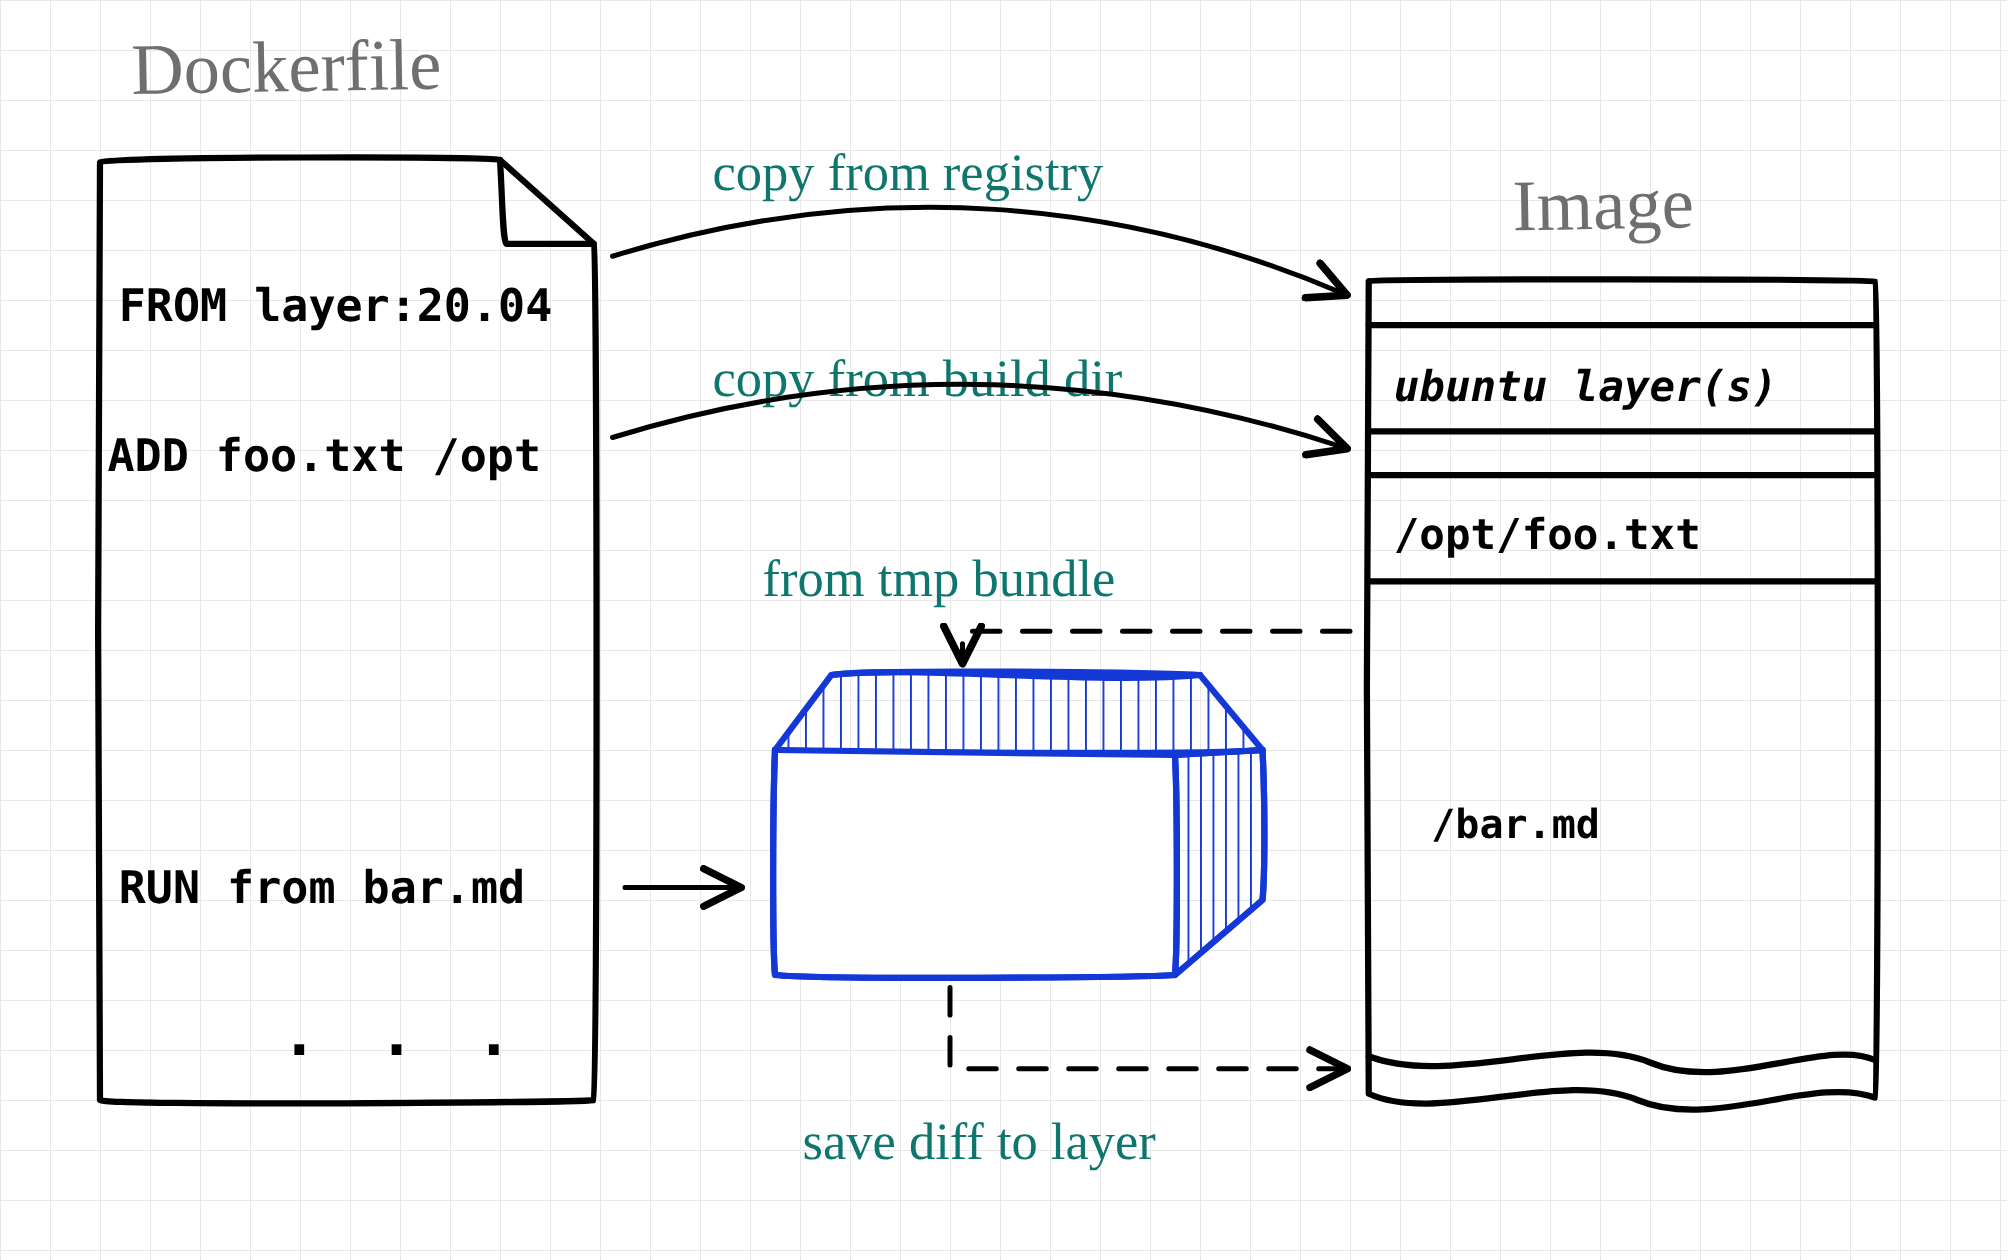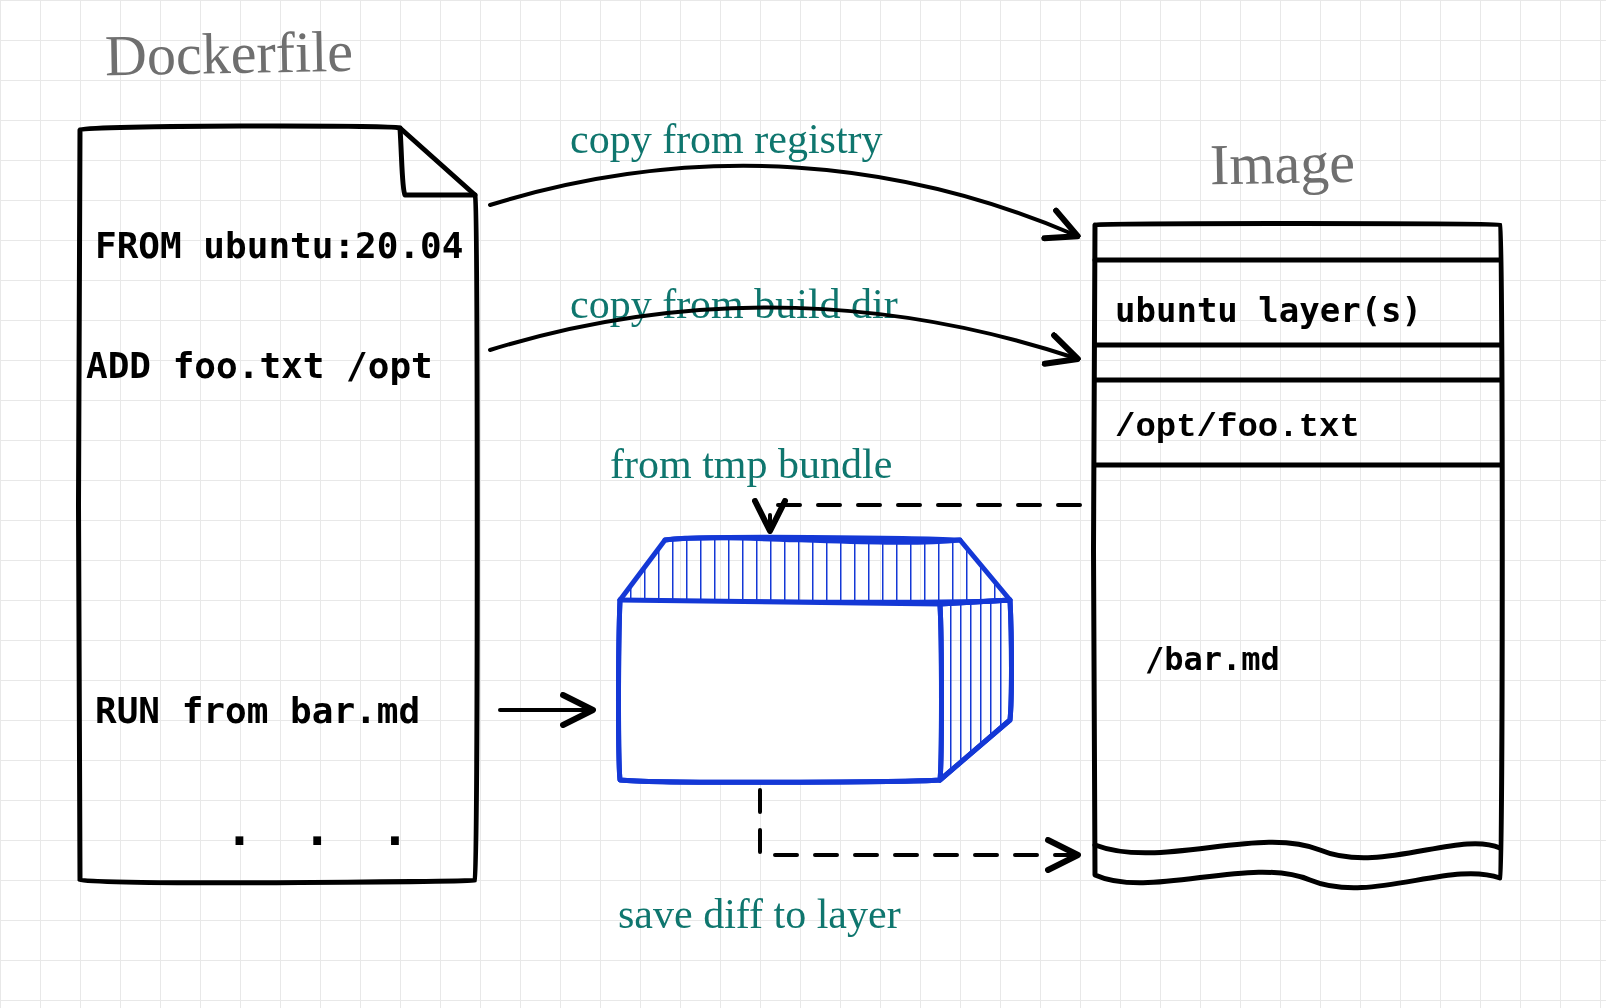--- a/index.html
+++ b/index.html
@@ -32,39 +32,39 @@
     pointer-events: none;
   }
 </style>
 </head>
 <body>
 
 <div class="abs hand-label" style="left:105px; top:20px; font-size:58px; color:#6f6f6f; transform:rotate(-1deg);">Dockerfile</div>
 
 <div class="abs hand-label" style="left:1210px; top:130px; font-size:58px; color:#6f6f6f; transform:rotate(-1deg);">Image</div>
 
-<div class="abs mono" style="left:95px; top:225px; font-size:36px;">FROM ubuntu:20.04</div>
+<div class="abs mono" style="left:95px; top:225px; font-size:36px;">FROM layer:20.04</div>
 
 <div class="abs mono" style="left:86px; top:345px; font-size:36px;">ADD foo.txt /opt</div>
 
 <div class="abs mono" style="left:95px; top:690px; font-size:36px;">RUN from bar.md</div>
 
 <div class="abs mono" style="left:225px; top:800px; font-size:48px; letter-spacing:10px; font-weight:900;">. . .</div>
 
 <div class="abs mono" style="left:635px; top:665px; font-size:34px;">/bin/sh -c</div>
 <div class="abs mono" style="left:635px; top:710px; font-size:34px;">'touch bar.md'</div>
 
-<div class="abs mono" style="left:1115px; top:290px; font-size:34px;">ubuntu layer(s)</div>
-<div class="abs mono" style="left:1115px; top:408px; font-size:34px;font-family:Liberation Mono, monospace;">/opt/foo.txt</div>
+<div class="abs mono" style="left:1115px; top:290px; font-size:34px;font-style:italic;">ubuntu layer(s)</div>
+<div class="abs mono" style="left:1115px; top:408px; font-size:34px;">/opt/foo.txt</div>
 <div class="abs mono" style="left:1115px; top:640px; font-size:32px;margin-left:30px;">/bar.md</div>
 
 <div class="abs hand-label" style="left:570px; top:115px; font-size:42px;">copy from registry</div>
 <div class="abs hand-label" style="left:570px; top:250px; font-size:42px;margin-top:30px;">copy from build dir</div>
 <div class="abs hand-label" style="left:610px; top:440px; font-size:42px;">from tmp bundle</div>
-<div class="abs hand-label" style="left:618px; top:890px; font-size:42px;">save diff to layer</div>
+<div class="abs hand-label" style="left:642px; top:890px; font-size:42px;">save diff to layer</div>
 
 <svg class="overlay" viewBox="0 0 1606 1008">
   <defs>
     <marker id="arrow" viewBox="0 0 12 12" refX="10" refY="6" markerWidth="9" markerHeight="9" orient="auto-start-reverse">
       <path d="M1,1 L11,6 L1,11" fill="none" stroke="#000" stroke-width="2" stroke-linecap="round" stroke-linejoin="round"></path>
     </marker>
     <pattern id="hatchTop" patternUnits="userSpaceOnUse" width="14" height="14" patternTransform="rotate(0)">
       <line x1="0" y1="0" x2="0" y2="14" stroke="#1438d6" stroke-width="3"></line>
     </pattern>
     <pattern id="hatchSide" patternUnits="userSpaceOnUse" width="10" height="10">

